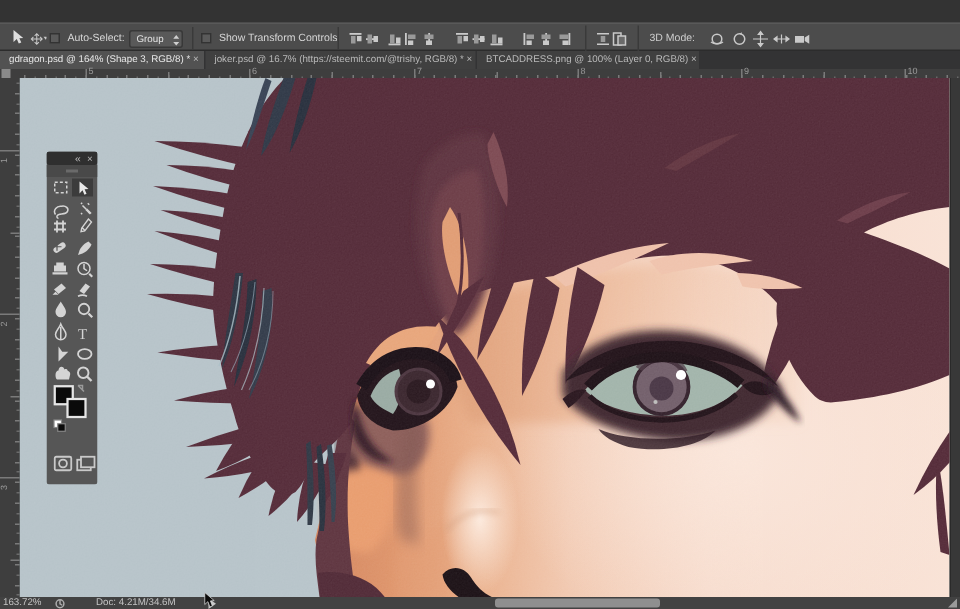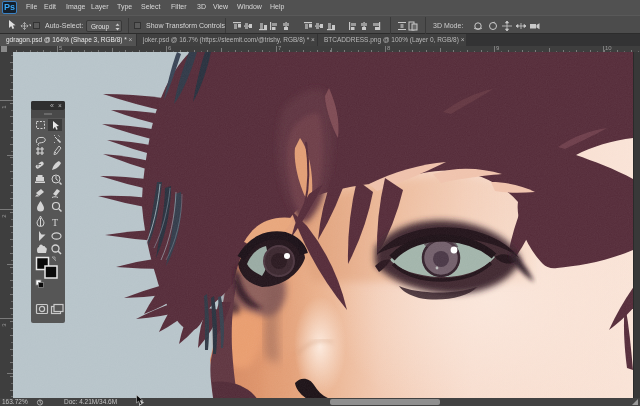--- a/index.html
+++ b/index.html
@@ -18,34 +18,20 @@
 #rcsq{left:1px;top:46px;width:6px;height:6px;background:#8a8a8a;}
 #statusbar{left:0;top:398px;width:640px;height:8px;background:#424242;color:#c3c3c3;font-size:6.5px;}
 #vscroll{left:633px;top:52px;width:7px;height:346px;background:#383838;border-left:1px solid #2a2a2a;}
 #canvas{left:13px;top:52px;width:620px;height:346px;}
 #toolpanel{left:31px;top:101px;width:34px;height:222px;}
 .tick{position:absolute;background:#7a7a7a;width:1px;}
 .rnum{position:absolute;color:#9a9a9a;font-size:6px;top:-1px;}
 </style></head>
 <body>
 <div id="app">
-<div id="menubar" class="abs">
-      <div id="pslogo">Ps</div>
-      <span class="mi" style="left:26px">File</span>
-      <span class="mi" style="left:44px">Edit</span>
-      <span class="mi" style="left:66px">Image</span>
-      <span class="mi" style="left:91px">Layer</span>
-      <span class="mi" style="left:117px">Type</span>
-      <span class="mi" style="left:141px">Select</span>
-      <span class="mi" style="left:171px">Filter</span>
-      <span class="mi" style="left:197px">3D</span>
-      <span class="mi" style="left:213px">View</span>
-      <span class="mi" style="left:237px">Window</span>
-      <span class="mi" style="left:270px">Help</span>
-    </div>
 <div id="optbar" class="abs">
       <svg class="abs" style="left:7px;top:3px" width="24" height="13" viewBox="0 0 24 13">
 <path d="M2 1 L2 9 L4.2 7 L5.5 10 L7.2 9.3 L5.9 6.5 L8.5 6.3 Z" fill="#dedede"></path>
 <path d="M14 7 h7 M17.5 3.5 v7 M15.3 5.6 l-1.4 1.4 1.4 1.4 M19.7 5.6 l1.4 1.4 -1.4 1.4 M16.1 4.9 l1.4-1.4 1.4 1.4 M16.1 9.1 l1.4 1.4 1.4-1.4" stroke="#c9c9c9" stroke-width="0.7" fill="none"></path>
 <path d="M22 5.5 l3 0 -1.5 2 Z" fill="#c9c9c9"></path>
       </svg>
       <div class="abs" style="left:33px;top:6px;width:7px;height:7px;background:#5a5a5a;border:1px solid #333"></div>
       <span class="abs" style="left:45px;top:6px;font-size:7px;color:#d6d6d6">Auto-Select:</span>
       <div class="abs" style="left:86px;top:4px;width:36px;height:12px;background:#595959;border:1px solid #383838;border-radius:2px;">
 <span class="abs" style="left:4px;top:2px;font-size:6.5px;color:#e2e2e2">Group</span>

